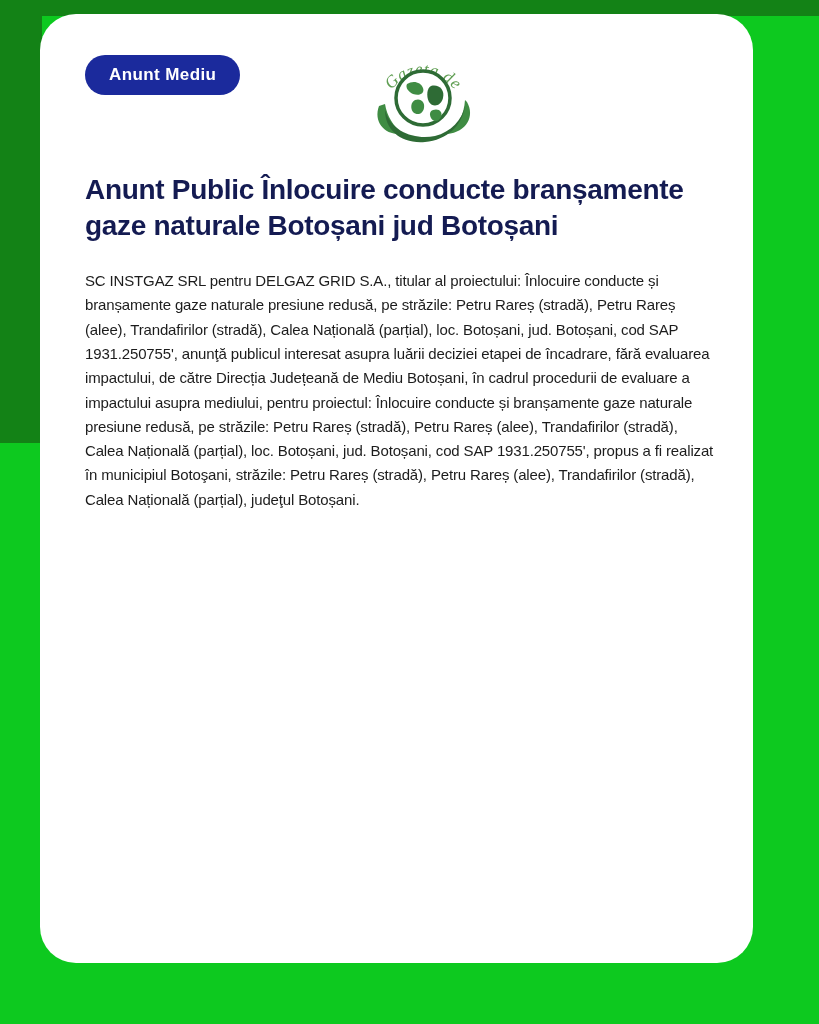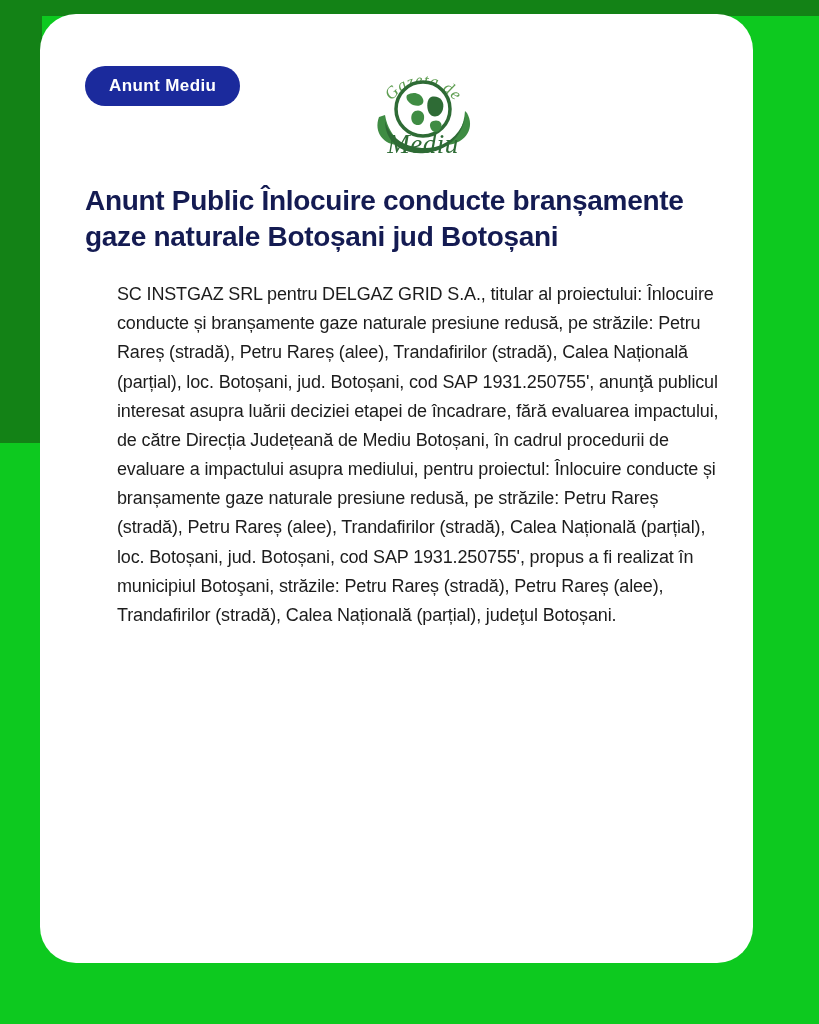--- a/index.html
+++ b/index.html
@@ -47,21 +47,21 @@
   
   #card {
     position: absolute;
     left: 40px;
     top: 14px;
     width: 713px;
     height: 949px;
     background: #ffffff;
     border-radius: 36px;
     z-index: 2;
-    padding: 37px 34px 0 45px;
+    padding: 26px 34px 0 45px;
   }
 
   
   .header-row {
     position: relative;
     height: 108px;
   }
 
   #badge {
     position: absolute;
@@ -96,26 +96,25 @@
     font-weight: bold;
     line-height: 1.27;
     letter-spacing: -0.3px;
     max-width: 620px;
   }
 
   
   #body-text {
     margin-top: 26px;
     color: #1c1c1c;
-    font-size: 18px;
+    font-size: 15px;
     line-height: 1.62;
     letter-spacing: -0.15px;
     max-width: 660px;
     text-align: left;
-    margin-left: 32px;
   }
 </style>
 </head>
 <body>
 
 <div id="bg-bright"></div>
 <div id="bg-dark-top"></div>
 <div id="bg-dark-left"></div>
 
 <div id="card">
@@ -141,23 +140,20 @@
         <path d="M 22,70 C 28,92 52,100 72,96 C 88,92 99,80 102,66
                  C 99,86 84,100 62,102 C 38,104 22,90 22,70 Z" fill="#2e6b35"></path>
 
         <circle cx="60" cy="58" r="27" fill="#ffffff" stroke="#2e6b35" stroke-width="3.5"></circle>
 
         <path d="M 44,44 C 50,40 58,42 60,48 C 62,54 56,56 50,54 C 46,52 42,48 44,44 Z" fill="#3f8c43"></path>
         <path d="M 52,60 C 58,58 62,62 61,68 C 60,74 54,76 50,72 C 47,68 48,62 52,60 Z" fill="#3f8c43"></path>
         <path d="M 68,46 C 76,44 82,50 80,58 C 78,66 70,68 66,62 C 63,56 64,48 68,46 Z" fill="#2e6b35"></path>
         <path d="M 70,70 C 76,68 80,72 78,77 C 76,82 70,82 68,78 C 66,74 67,71 70,70 Z" fill="#3f8c43"></path>
       </svg>
-      <div style="position:absolute;left:0;top:78px;width:120px;text-align:center;
-                  font-family:'Liberation Serif', serif;font-style:italic;
-                  font-size:27px;color:#2e6b35;letter-spacing:0.5px;">Mediu</div>
     </div>
 
   </div>
 
   <h1 id="title">Anunt Public Înlocuire conducte branșamente gaze naturale Botoșani jud Botoșani</h1>
 
   <p id="body-text">SC INSTGAZ SRL pentru DELGAZ GRID S.A., titular al proiectului: Înlocuire conducte și branșamente gaze naturale presiune redusă, pe străzile: Petru Rareș (stradă), Petru Rareș (alee), Trandafirilor (stradă), Calea Națională (parțial), loc. Botoșani, jud. Botoșani, cod SAP 1931.250755', anunţă publicul interesat asupra luării deciziei etapei de încadrare, fără evaluarea impactului, de către Direcția Județeană de Mediu Botoșani, în cadrul procedurii de evaluare a impactului asupra mediului, pentru proiectul: Înlocuire conducte și branșamente gaze naturale presiune redusă, pe străzile: Petru Rareș (stradă), Petru Rareș (alee), Trandafirilor (stradă), Calea Națională (parțial), loc. Botoșani, jud. Botoșani, cod SAP 1931.250755', propus a fi realizat în municipiul Botoşani, străzile: Petru Rareș (stradă), Petru Rareș (alee), Trandafirilor (stradă), Calea Națională (parțial), judeţul Botoșani.</p>
 
 </div>
 

